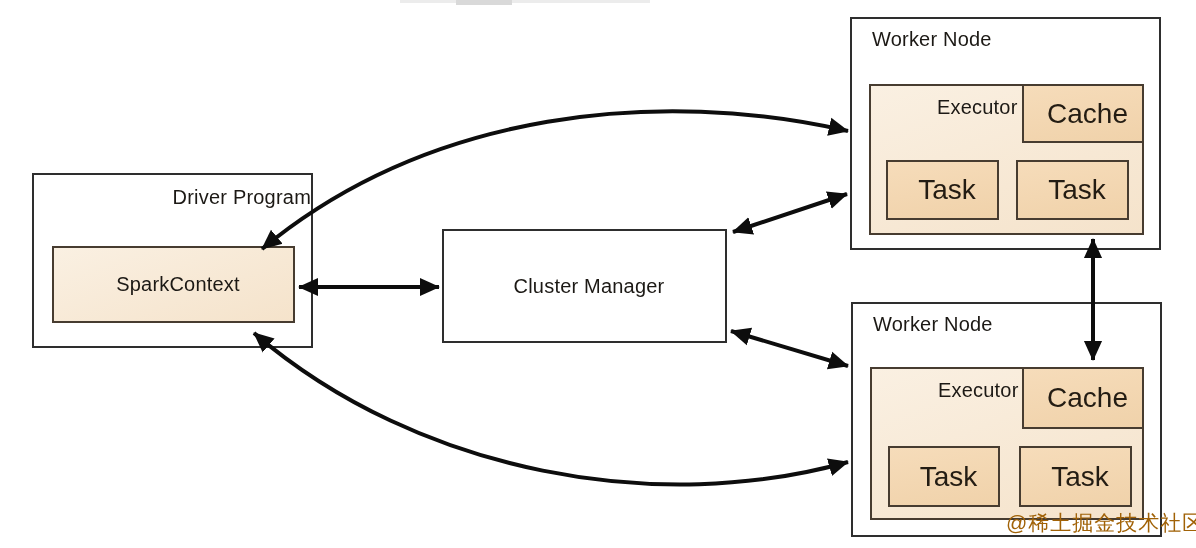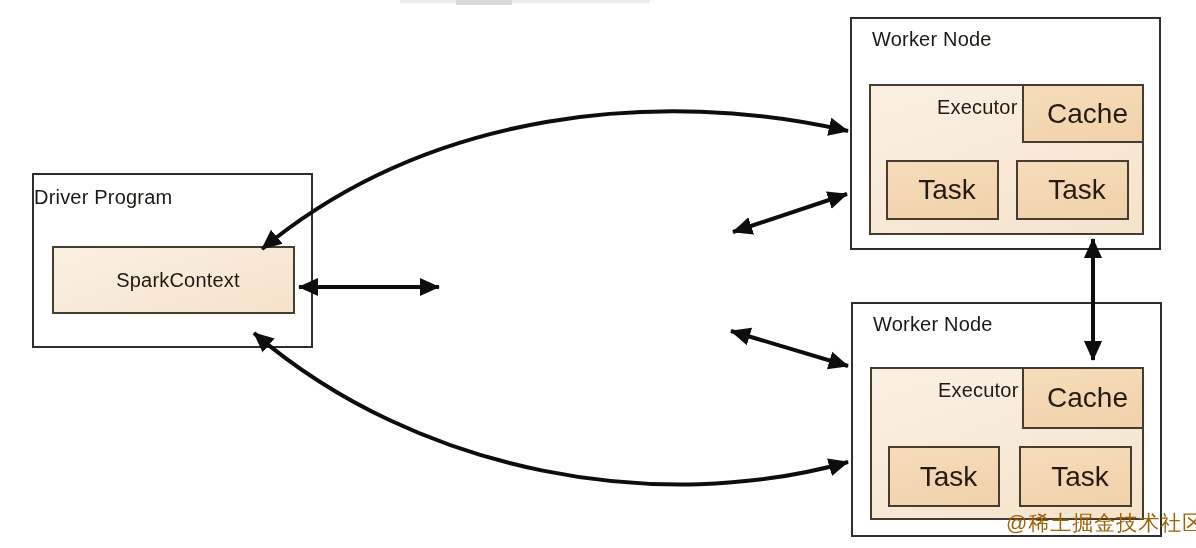--- a/index.html
+++ b/index.html
@@ -8,21 +8,21 @@
 
   .outer-box{position:absolute;background:#ffffff;border:2px solid #2e2e2e;box-sizing:border-box;}
   .inner-box{position:absolute;border:2px solid #473c30;box-sizing:border-box;}
   .fill-light{background:linear-gradient(160deg,#faf0e2 0%,#f5e3cb 100%);}
   .fill-peach{background:linear-gradient(170deg,#f6dcba 0%,#f0d2aa 100%);}
   .center-label{display:flex;align-items:center;justify-content:center;padding-left:9px;}
 
   .title-lg{font-size:20px;letter-spacing:0.2px;color:#1c1915;}
   .label-md{font-size:28px;color:#231c13;}
 
-  .driver-title{position:absolute;left:0;top:11px;width:100%;text-align:left;}
+  .driver-title{position:absolute;left:0;top:11px;width:100%;text-align:right;}
   .worker-title{position:absolute;left:20px;top:9px;}
   .executor-label{position:absolute;left:30px;top:10px;margin-left:36px;}
 
   #arrow-layer{position:absolute;left:0;top:0;width:1196px;height:548px;pointer-events:none;z-index:5;}
 
   #watermark{position:absolute;left:1006px;top:509px;width:186px;font-size:21px;letter-spacing:1px;
              color:#a16207;z-index:6;white-space:nowrap;}
 
   .artifact{position:absolute;background:#ececec;}
 </style>
@@ -30,24 +30,27 @@
 <body>
 
 <div id="canvas">
 
   <div class="artifact" style="left:400px;top:0;width:250px;height:3px;"></div>
   <div class="artifact" style="left:456px;top:0;width:56px;height:5px;background:#d9d9d9;"></div>
 
   <div class="outer-box" style="left:32px;top:173px;width:281px;height:175px;">
     <div class="driver-title title-lg">Driver Program</div>
   </div>
-  <div class="inner-box fill-light center-label title-lg" style="left:52px;top:246px;width:243px;height:68px;">
+  <div class="inner-box fill-light center-label title-lg" style="left:52px;top:246px;width:243px;height:77px;">
     <span>SparkContext</span>
   </div>
 
+  <div class="outer-box center-label title-lg" style="left:442px;top:229px;width:285px;height:114px;">
+    <span>Cluster Manager</span>
+  </div>
 
   <div class="outer-box" style="left:850px;top:17px;width:311px;height:233px;">
     <div class="worker-title title-lg">Worker Node</div>
     <div class="inner-box fill-light" style="left:17px;top:65px;width:275px;height:151px;">
       <div class="executor-label title-lg">Executor</div>
       <div class="inner-box fill-peach center-label label-md" style="top:-2px;right:-2px;width:122px;height:59px;">
         <span>Cache</span>
       </div>
       <div class="inner-box fill-peach center-label label-md" style="left:15px;top:74px;width:113px;height:60px;">
         <span>Task</span>

